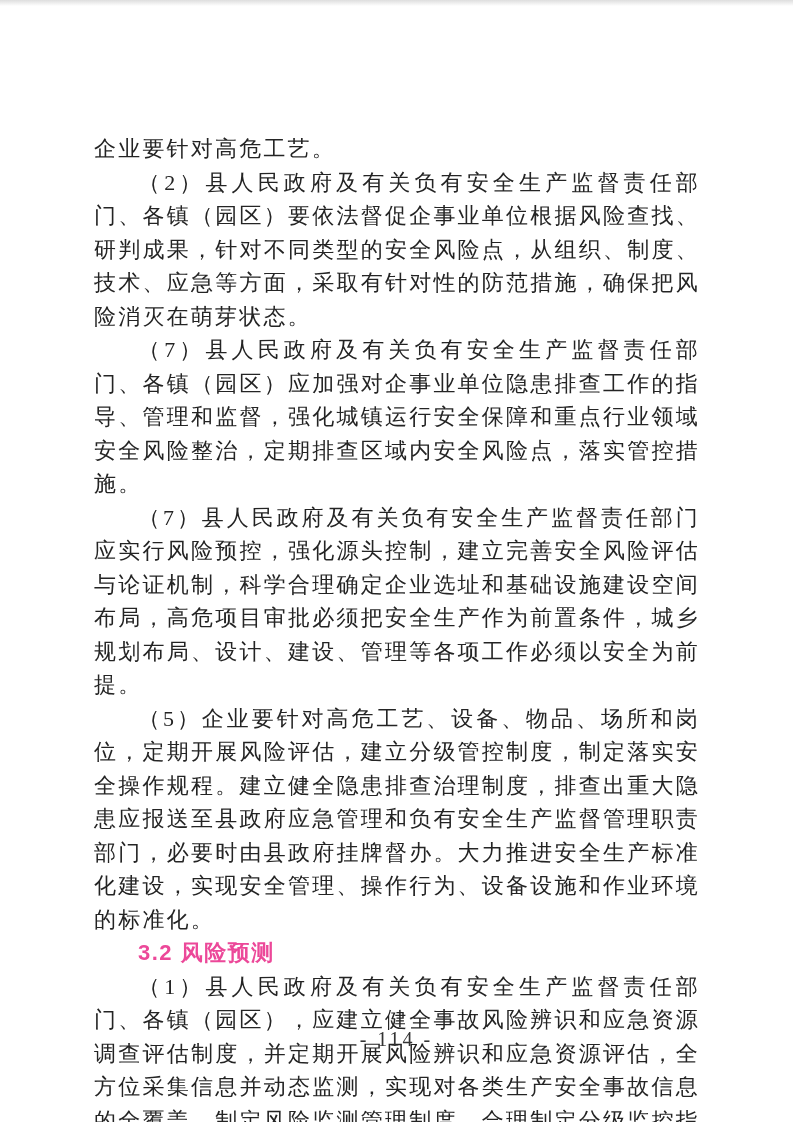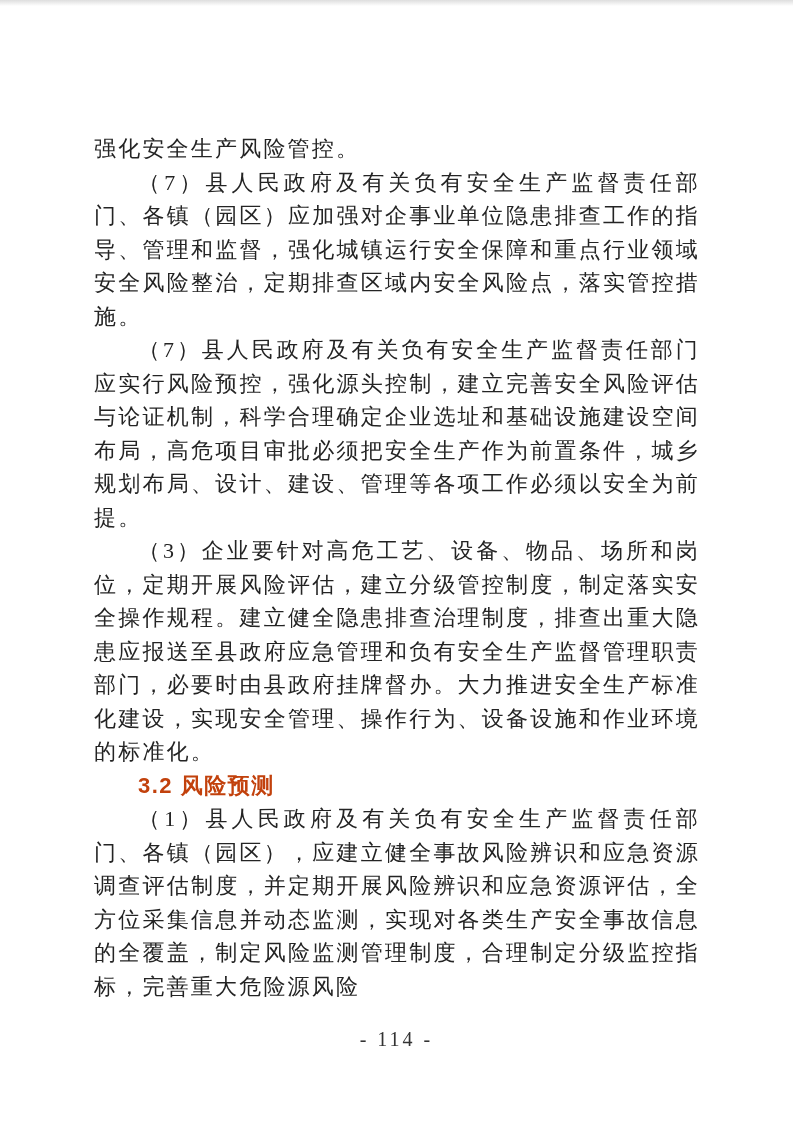--- a/index.html
+++ b/index.html
@@ -44,21 +44,21 @@
     text-indent: 0;
   }
   .heading {
     margin: 0;
     font-size: 22px;
     line-height: 33.5px;
     letter-spacing: 1.5px;
     text-indent: 2em;
     font-weight: 700;
     font-family: "Liberation Sans", "DejaVu Sans", sans-serif;
-    color: #c2410c;
+    color: #ec4899;
   }
   .footer {
     position: absolute;
     left: 0;
     right: 0;
     top: 1028px;
     text-align: center;
   }
   .page-number {
     font-size: 20px;
@@ -67,28 +67,29 @@
     font-family: "Liberation Serif", "DejaVu Serif", serif;
   }
 </style>
 </head>
 <body>
 
 <div class="page">
   <div class="top-edge"></div>
 
   <main class="content">
-    <p class="para no-indent">强化安全生产风险管控。</p>
+    <p class="para no-indent">企业要针对高危工艺。</p>
 
+    <p class="para">（2）县人民政府及有关负有安全生产监督责任部门、各镇（园区）要依法督促企事业单位根据风险查找、研判成果，针对不同类型的安全风险点，从组织、制度、技术、应急等方面，采取有针对性的防范措施，确保把风险消灭在萌芽状态。</p>
 
     <p class="para">（7）县人民政府及有关负有安全生产监督责任部门、各镇（园区）应加强对企事业单位隐患排查工作的指导、管理和监督，强化城镇运行安全保障和重点行业领域安全风险整治，定期排查区域内安全风险点，落实管控措施。</p>
 
     <p class="para">（7）县人民政府及有关负有安全生产监督责任部门应实行风险预控，强化源头控制，建立完善安全风险评估与论证机制，科学合理确定企业选址和基础设施建设空间布局，高危项目审批必须把安全生产作为前置条件，城乡规划布局、设计、建设、管理等各项工作必须以安全为前提。</p>
 
-    <p class="para">（3）企业要针对高危工艺、设备、物品、场所和岗位，定期开展风险评估，建立分级管控制度，制定落实安全操作规程。建立健全隐患排查治理制度，排查出重大隐患应报送至县政府应急管理和负有安全生产监督管理职责部门，必要时由县政府挂牌督办。大力推进安全生产标准化建设，实现安全管理、操作行为、设备设施和作业环境的标准化。</p>
+    <p class="para">（5）企业要针对高危工艺、设备、物品、场所和岗位，定期开展风险评估，建立分级管控制度，制定落实安全操作规程。建立健全隐患排查治理制度，排查出重大隐患应报送至县政府应急管理和负有安全生产监督管理职责部门，必要时由县政府挂牌督办。大力推进安全生产标准化建设，实现安全管理、操作行为、设备设施和作业环境的标准化。</p>
 
     <h3 class="heading">3.2 风险预测</h3>
 
     <p class="para">（1）县人民政府及有关负有安全生产监督责任部门、各镇（园区），应建立健全事故风险辨识和应急资源调查评估制度，并定期开展风险辨识和应急资源评估，全方位采集信息并动态监测，实现对各类生产安全事故信息的全覆盖，制定风险监测管理制度，合理制定分级监控指标，完善重大危险源风险</p>
   </main>
 
   <footer class="footer">
     <span class="page-number">- 114 -</span>
   </footer>
 </div>

